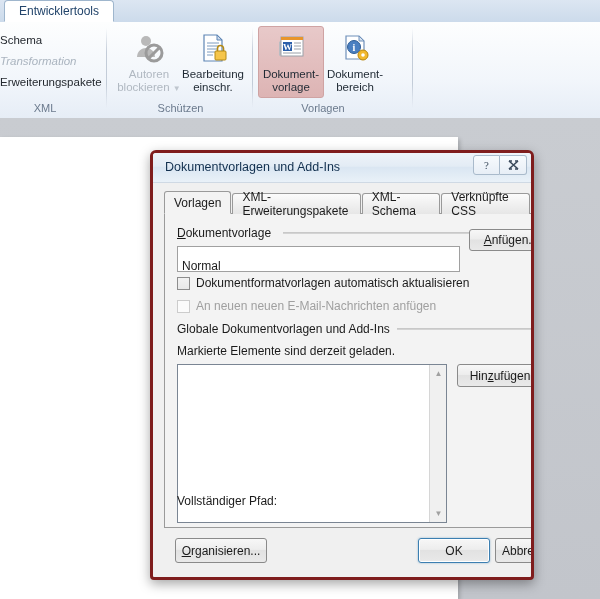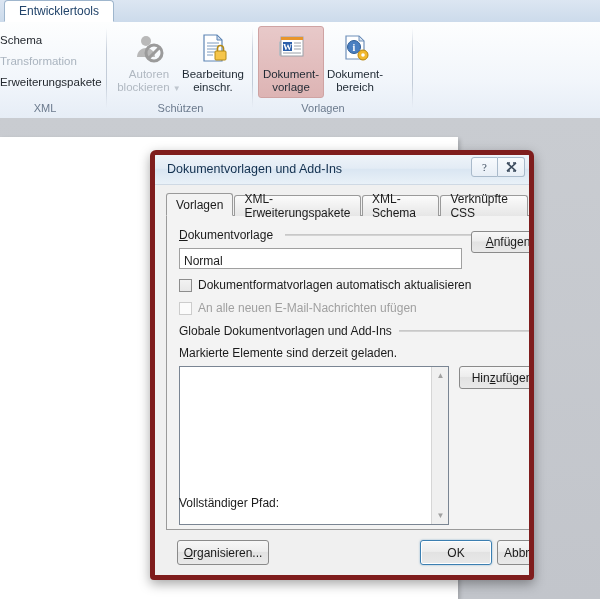--- a/index.html
+++ b/index.html
@@ -57,21 +57,21 @@
     position: absolute; bottom: 3px; left: 0; width: 100%;
     text-align: center; font-size: 11px; color: #6b7a8d;
   }
 
   
   #grp-xml { left: -18px; width: 126px; }
   .xml-item {
     position: absolute; left: 18px; font-size: 11.5px; color: #24292f;
     white-space: nowrap;
   }
-  .xml-item.disabled { color: #aab4bf; }
+  .xml-item.disabled { color: #aab4bf; font-style: italic; }
 
   
   #grp-schuetzen { left: 108px; width: 145px; }
   .btn-big {
     position: absolute; top: 4px; width: 66px; height: 72px;
     display: flex; flex-direction: column; align-items: center;
     box-sizing: border-box; padding-top: 3px;
     border: 1px solid transparent; border-radius: 3px;
   }
   .btn-big .lbl {
@@ -95,21 +95,21 @@
   }
   .page {
     position: absolute; left: 0; top: 137px; width: 458px; height: 462px;
     background: #ffffff;
     box-shadow: 2px 2px 4px rgba(0,0,0,0.18);
   }
 
   
   .dialog {
     position: absolute; left: 150px; top: 150px; width: 384px; height: 430px;
-    border: 5px solid #7f1d1d;
+    border: 3px solid #7f1d1d;
     border-radius: 6px 6px 4px 4px;
     background: #f0f0f0;
     box-shadow: 0 4px 12px rgba(0,0,0,0.35);
     box-sizing: border-box;
     overflow: hidden;
   }
   .dlg-title {
     position: absolute; left: 0; top: 0; width: 100%; height: 30px;
     background: linear-gradient(to bottom,#eef3f9 0%, #e3ecf5 45%, #dae6f2 50%, #e9f1f8 100%);
     border-bottom: 1px solid #cfd9e4;
@@ -172,21 +172,21 @@
     background: #d3d3d3;
     border-top: 1px solid #c8c8c8;
   }
 
   .txtbox {
     position: absolute;
     background: #ffffff;
     border: 1px solid #a0a0a0;
     box-sizing: border-box;
     font-size: 12px; color: #1b1b1b;
-    padding: 5px 4px;
+    padding: 12px 4px;
     font-family: "Liberation Sans", sans-serif;
   }
 
   .btn {
     position: absolute;
     background: linear-gradient(to bottom,#f7f7f7 0%, #ededed 45%, #e2e2e2 50%, #e9e9e9 100%);
     border: 1px solid #8a8a8a;
     border-radius: 3px;
     box-sizing: border-box;
     font-size: 12px; color: #1b1b1b;
@@ -403,21 +403,21 @@
       <div class="btn" style="left:304px; top:15px; width:84px; height:22px;">
         <span><u>A</u>nfügen...</span>
       </div>
 
       <div class="cbrow" style="left:12px; top:62px;">
         <span class="cbox"></span>
         <span>Dokumentformatvorlagen automatisch aktualisieren</span>
       </div>
       <div class="cbrow disabled" style="left:12px; top:85px;">
         <span class="cbox"></span>
-        <span>An alle neuen E-Mail-Nachrichten ufügen</span>
+        <span>An neuen neuen E-Mail-Nachrichten anfügen</span>
       </div>
 
       <div class="gbox-title" style="left:12px; top:108px;">
         <span>Globale Dokumentvorlagen und Add-Ins</span>
       </div>
       <div class="gbox-line" style="left:232px; top:114px; width:156px;"></div>
 
       <div class="statictext" style="left:12px; top:130px;">Markierte Elemente sind derzeit geladen.</div>
 
       <div class="listbox" style="left:12px; top:150px; width:270px; height:159px;">

